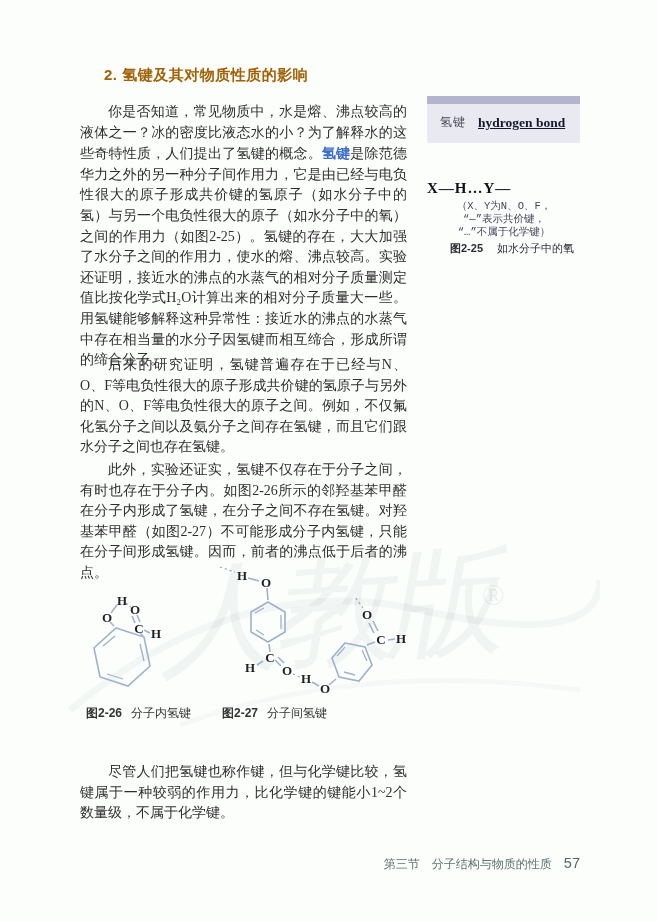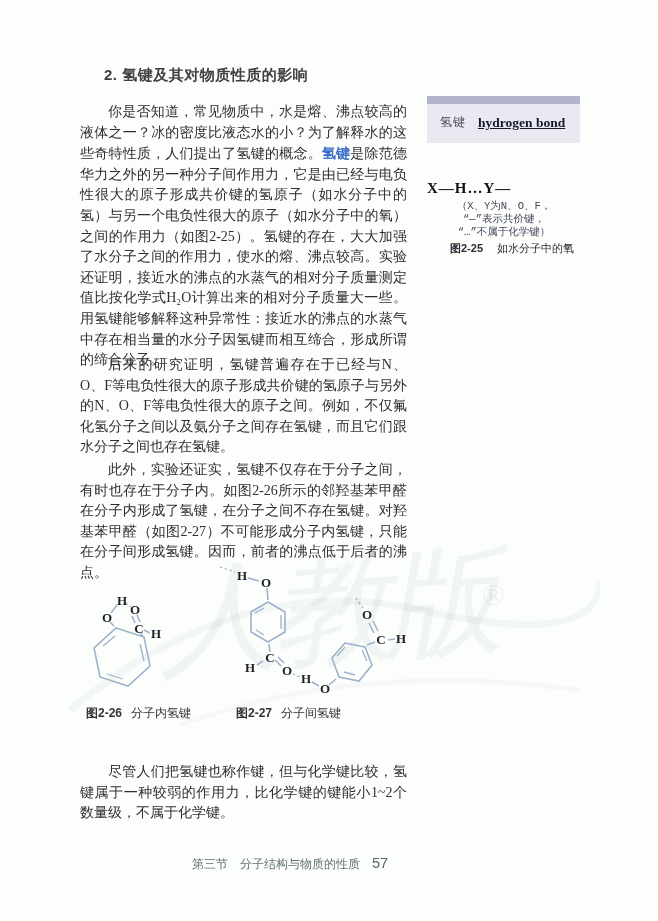--- a/index.html
+++ b/index.html
@@ -7,21 +7,21 @@
     width:658px;height:921px;position:relative;overflow:hidden;
     background:#fcfefc;
     font-family:"Liberation Serif","DejaVu Serif",serif;
     color:#2e2e2e;
   }
   .abs{position:absolute;}
   
   .heading{
     left:104px;top:66px;width:330px;
     font-family:"Liberation Sans","DejaVu Sans",sans-serif;
-    font-weight:bold;font-size:15px;color:#404040;letter-spacing:0.5px;
+    font-weight:bold;font-size:15px;color:#a16207;letter-spacing:0.5px;
   }
   .body-par{
     left:80px;width:327px;
     font-size:14px;line-height:20.6px;
     text-align:justify;text-indent:2em;
     color:#2e2e2e;
   }
   #p1{top:88px;}
   #p2{top:341px;}
   #p3{top:446px;}
@@ -57,21 +57,21 @@
   }
   .fig25-caption .num{font-weight:bold;margin-right:14px;padding-left:16px;}
   
   .fig-caption{
     top:705px;
     font-family:"Liberation Sans","DejaVu Sans",sans-serif;
     font-size:12px;color:#333;
   }
   .fig-caption .num{font-weight:bold;margin-right:9px;}
   #cap26{left:80px;margin-left:6px;}
-  #cap27{left:222px;margin-left:14px;}
+  #cap27{left:222px;}
   svg text{
     font-family:"Liberation Serif","DejaVu Serif",serif;
     font-size:13px;font-weight:600;fill:#1f1f24;
   }
   .bond{stroke:#9db2cd;stroke-width:1.6;fill:none;}
   .bond-thin{stroke:#9db2cd;stroke-width:1.3;fill:none;}
   .hbond{stroke:#93a5bd;stroke-width:1.1;fill:none;stroke-dasharray:2.2,2.8;}
   
   .watermark{
     left:158px;top:552px;
@@ -79,21 +79,21 @@
     color:rgba(20,60,60,0.05);font-style:italic;
     transform:rotate(-4deg);pointer-events:none;
   }
   .wm-reg{
     left:482px;top:578px;font-size:30px;color:rgba(20,60,60,0.08);
     pointer-events:none;
   }
   .swoosh{left:60px;top:540px;pointer-events:none;}
   
   .footer{
-    left:0;top:855px;width:580px;text-align:center;
+    left:0;top:855px;width:580px;text-align:right;
     font-family:"Liberation Sans","DejaVu Sans",sans-serif;
     font-size:12px;color:#5f7272;
   }
   .footer .sec{margin-right:12px;}
   .footer .pagenum{font-size:14.5px;margin-left:12px;color:#566868;}
 </style>
 </head>
 <body>
 
 <div class="abs watermark">人教版</div>

